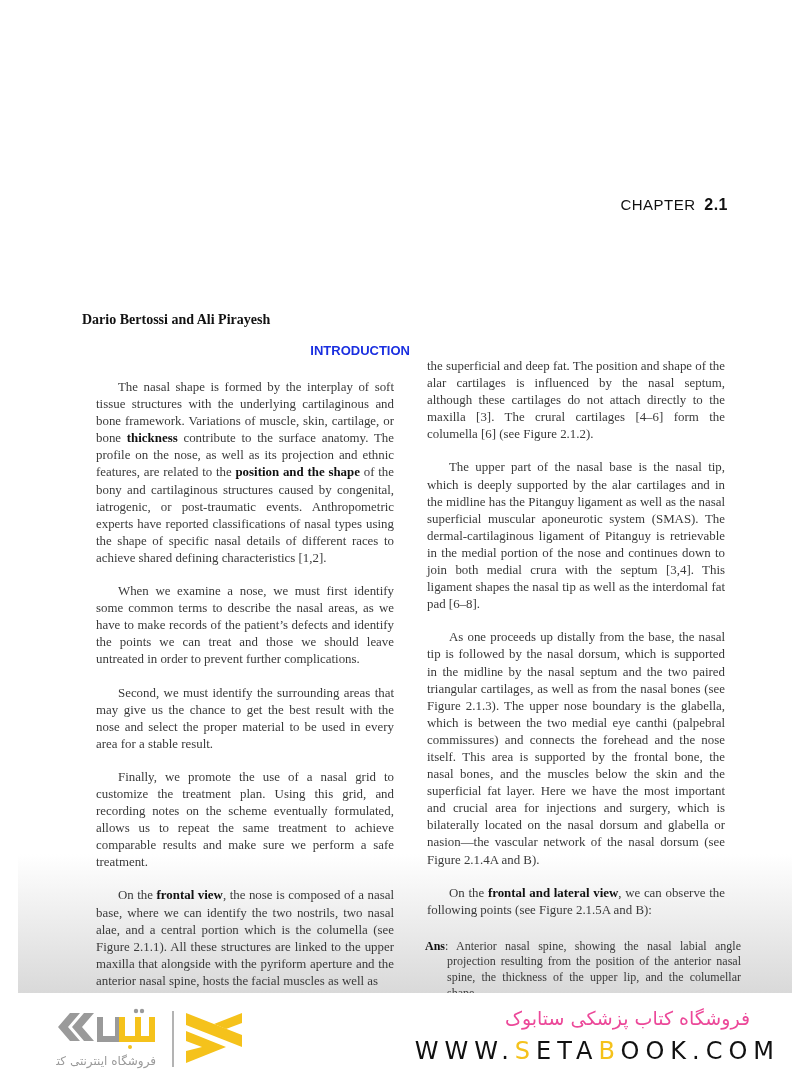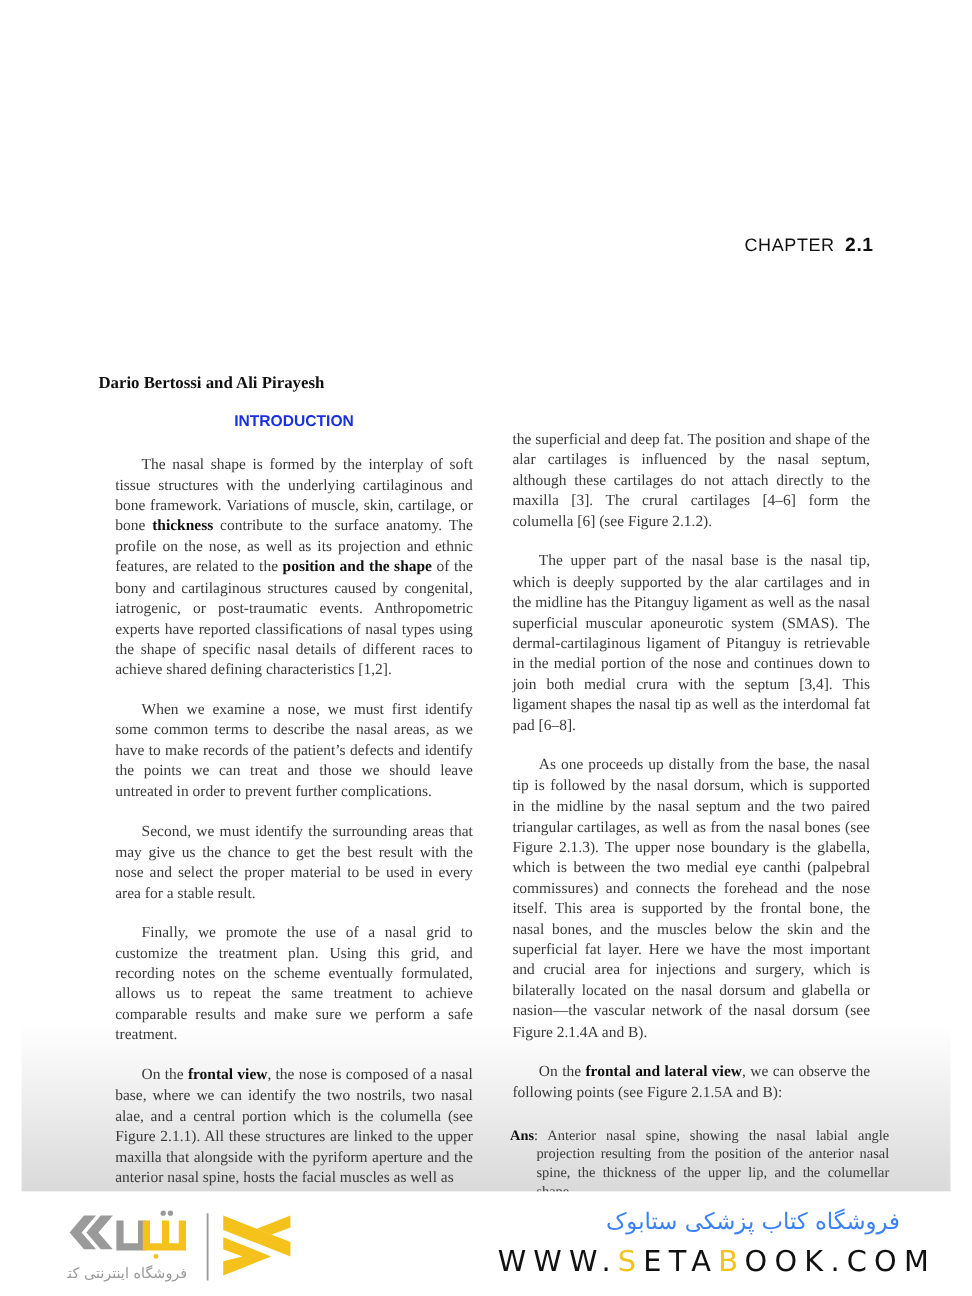--- a/index.html
+++ b/index.html
@@ -28,37 +28,37 @@
   .authors {
     position: absolute; left: 64px; top: 292px;
     font-size: 14px; font-weight: bold; color: #111; margin-top: 20px;
   }
   .col { position: absolute; width: 330px; font-size: 12.9px; line-height: 17.1px; text-align: justify; }
   .col.left { left: 62px; top: 342px; }
   .col.right { left: 393px; top: 342px; }
   .section-heading {
     font-family: "Liberation Sans", "DejaVu Sans", sans-serif;
     font-weight: bold; font-size: 13px; color: #1a2fe0;
-    text-align: center; margin: 0 0 20px 0; line-height: 17px;
+    text-align: right; margin: 0 0 20px 0; line-height: 17px;
   }
   .section-heading.second { margin-top: 30px; margin-bottom: 20px; }
   p { margin: 16px; text-indent: 22px; }
   p.noindent { text-indent: 0; }
   b { color: #111; }
   .def-list { margin-top: 20px; font-size: 12px; line-height: 15.6px; }
   .def { padding-left: 22px; text-indent: -22px; margin-left: 14px; }
   .def .term { font-weight: bold; color: #111; }
 
   .footer {
     position: absolute; left: 0; top: 993px; width: 810px; height: 87px; background: #ffffff;
   }
   .logo { position: absolute; left: 56px; top: 14px; width: 270px; height: 64px; }
   .store-fa {
     position: absolute; right: 60px; top: 14px; direction: rtl;
-    font-family: "DejaVu Sans", sans-serif; font-size: 19px; color: #3b82f6; margin-left: 40px;
+    font-family: "DejaVu Sans", sans-serif; font-size: 19px; color: #ec4899; margin-left: 40px;
   }
   .url {
     position: absolute; right: 30px; top: 44px;
     font-family: "DejaVu Sans", "Liberation Sans", sans-serif;
     font-size: 24px; letter-spacing: 6px; color: #111;
   }
   .url .hl { color: #f5c21b; }
 </style>
 </head>
 <body>

